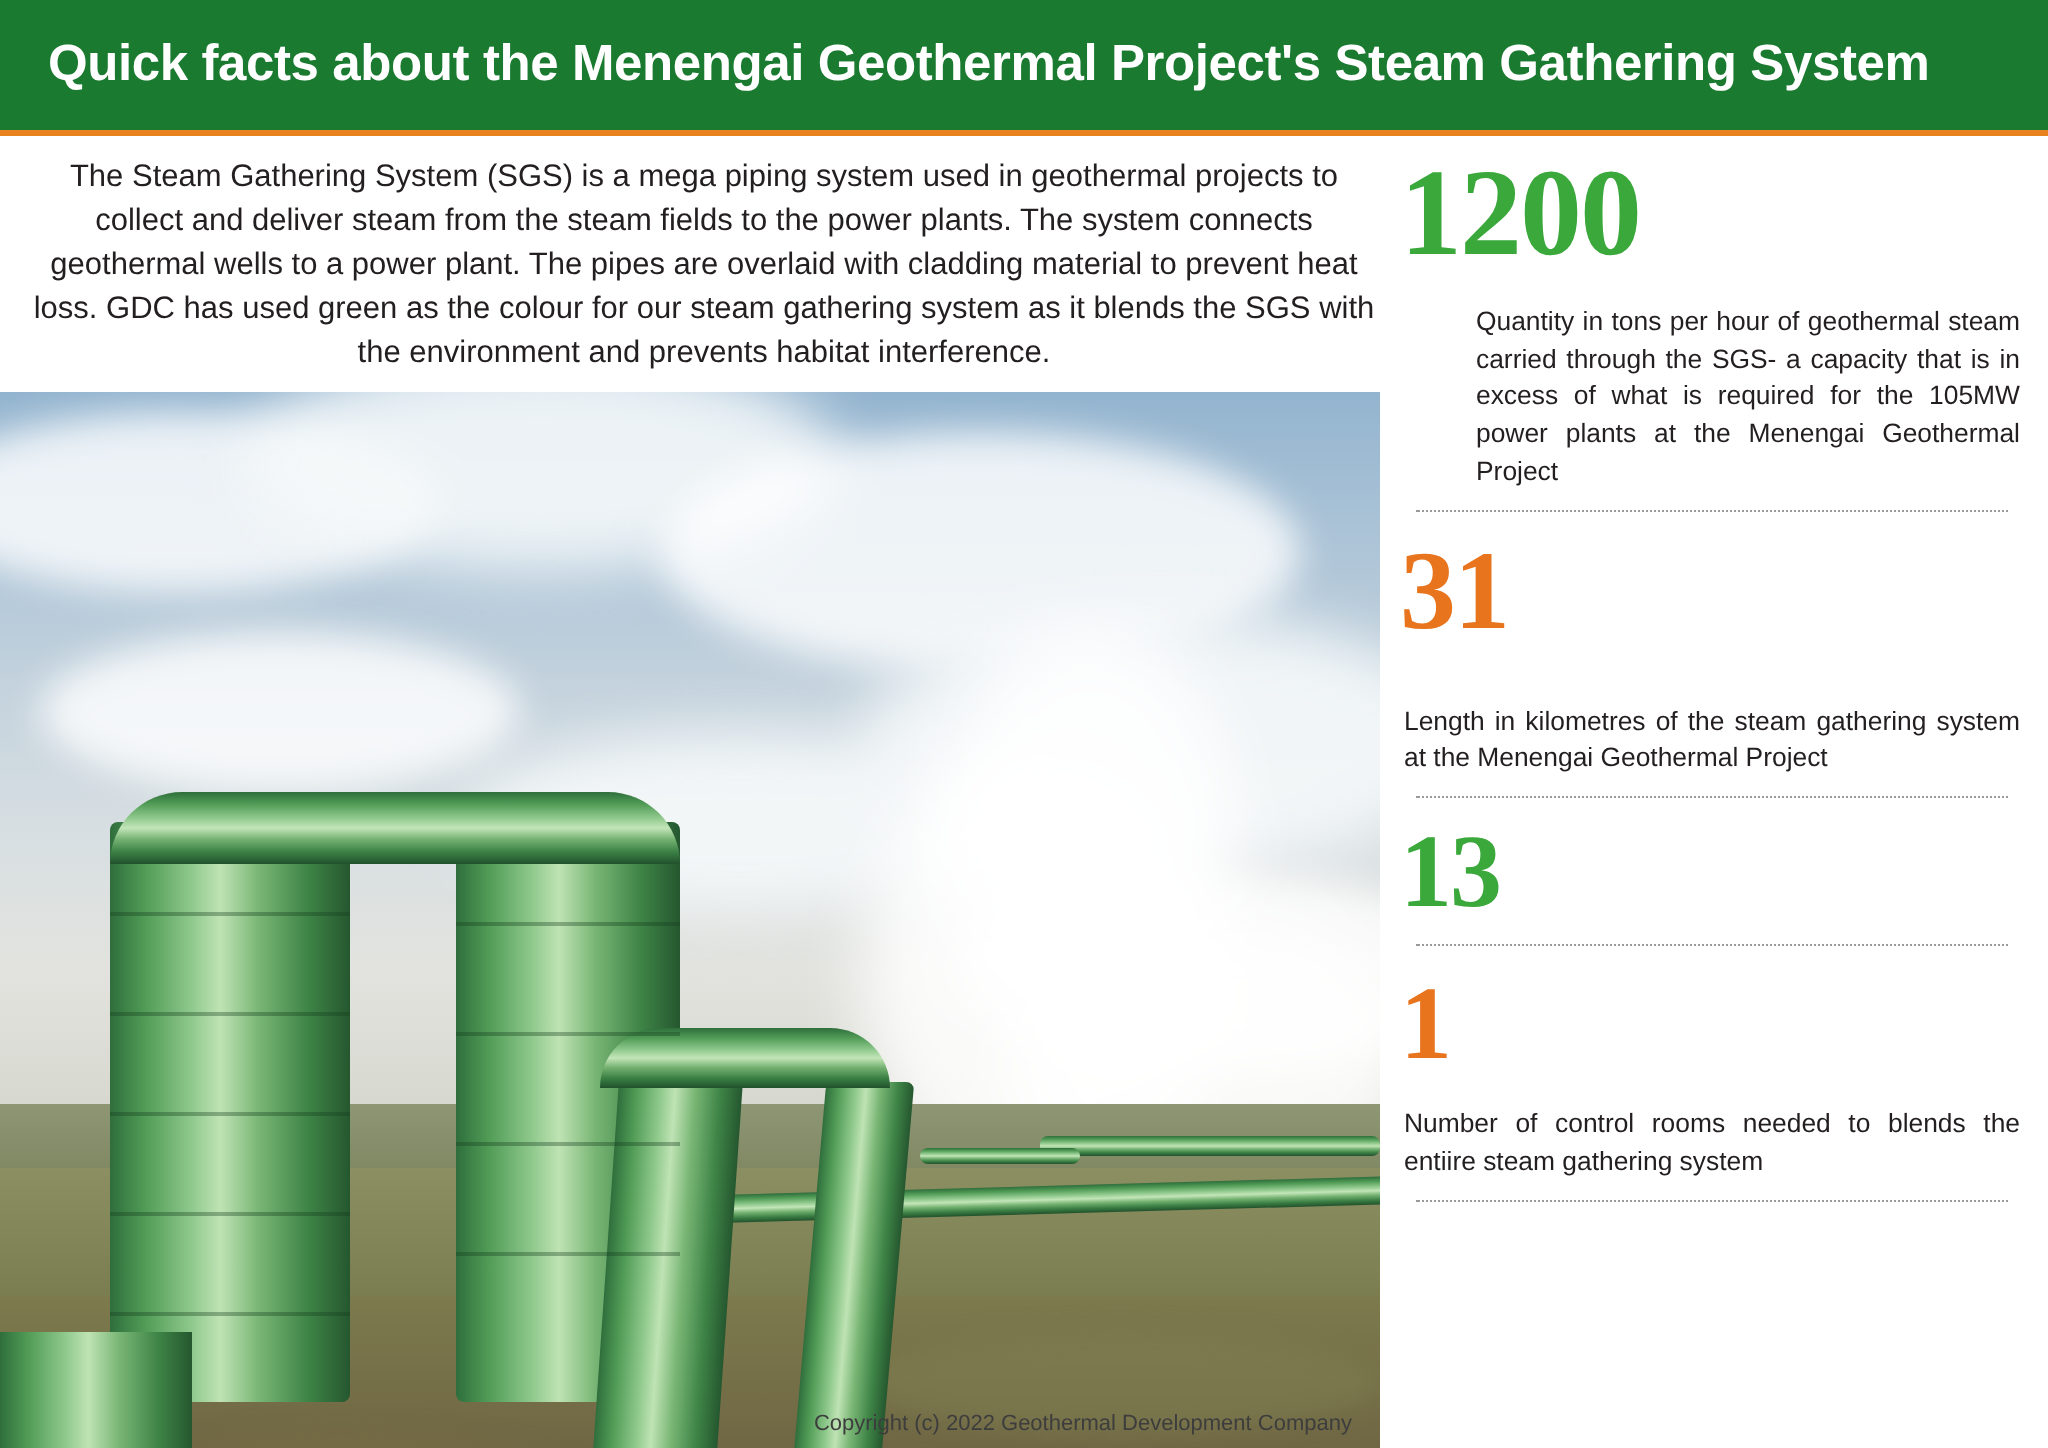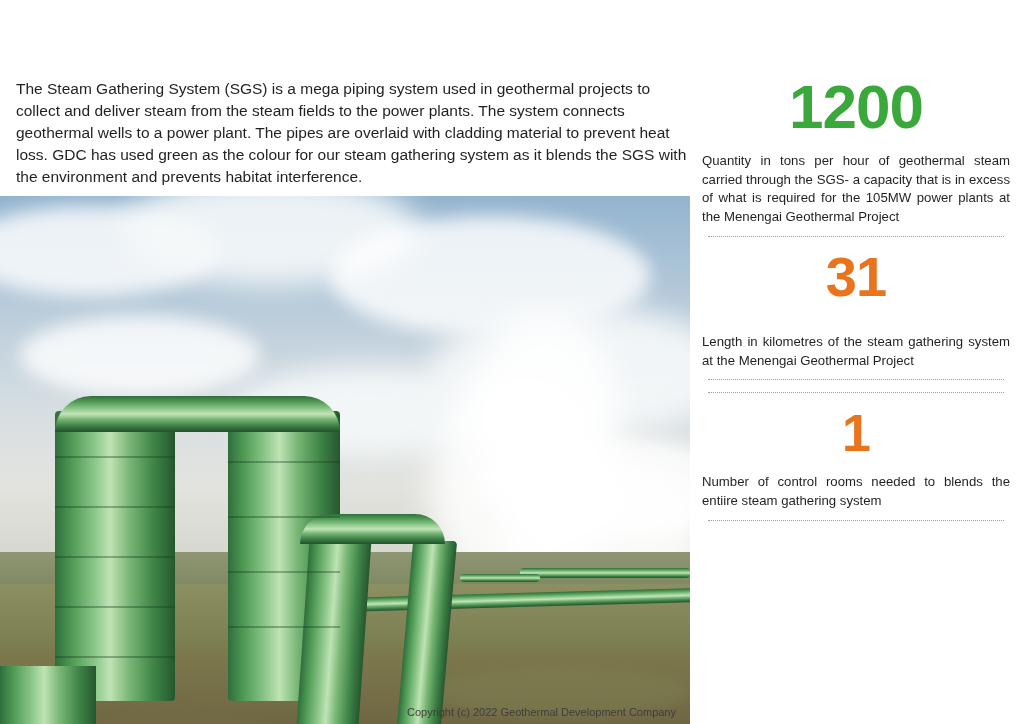--- a/index.html
+++ b/index.html
@@ -41,20 +41,21 @@
 
   
   #intro {
     position: absolute;
     left: 16px;
     top: 78px;
     width: 672px;
     font-size: 15.5px;
     line-height: 1.42;
     color: #231f20;
+    text-align: center;
   }
 
   #photo {
     position: absolute;
     left: 0;
     top: 196px;
     width: 690px;
     height: 528px;
     overflow: hidden;
     background: #d946ef;
@@ -128,24 +129,24 @@
 
   
   #facts {
     position: absolute;
     left: 700px;
     top: 76px;
     width: 312px;
   }
   .fact { position: relative; }
   .fact-number {
-    text-align: center;
     font-weight: bold;
     line-height: 1;
     letter-spacing: -1px;
+    font-family: Liberation Serif, serif;
   }
   .fact-text {
     font-size: 13.2px;
     line-height: 1.42;
     color: #231f20;
     text-align: justify;
     text-justify: inter-word;
     padding: 0 2px;
   }
   .fact-rule {
@@ -154,20 +155,23 @@
     height: 0;
   }
   .n-green { color: #3aa83a; }
   .n-orange { color: #e8741d; }
 </style>
 </head>
 <body>
 
 <div id="page">
 
+  <div id="header">
+    <div id="header-title">Quick facts about the Menengai Geothermal Project's Steam Gathering System</div>
+  </div>
 
   <div id="intro">The Steam Gathering System (SGS) is a mega piping system used in geothermal projects to collect and deliver steam from the steam fields to the power plants. The system connects geothermal wells to a power plant. The pipes are overlaid with cladding material to prevent heat loss. GDC has used green as the colour for our steam gathering system as it blends the SGS with the environment and prevents habitat interference.</div>
 
   <div id="photo">
     <div class="sky"></div>
 
     <div class="cloud" style="left:-40px; top:10px; width:260px; height:90px;"></div>
     <div class="cloud cloud2" style="left:120px; top:-20px; width:300px; height:110px;"></div>
     <div class="cloud" style="left:330px; top:20px; width:320px; height:120px;"></div>
     <div class="cloud cloud2" style="left:430px; top:110px; width:300px; height:130px;"></div>
@@ -211,31 +215,32 @@
     <div class="pipe-band" style="left:228px; top:375px; width:112px;"></div>
     <div class="pipe-band" style="left:228px; top:430px; width:112px;"></div>
 
     <div id="copyright">Copyright (c) 2022 Geothermal Development Company</div>
   </div>
 
   <div id="facts">
 
     <div class="fact">
       <div class="fact-number n-green" style="font-size:62px;">1200</div>
-      <div class="fact-text" style="margin-top:14px;">Quantity in tons per hour of geothermal steam carried through the SGS- a capacity that is in excess of what is required for the 105MW power plants at the Menengai Geothermal Project</div>
+      <div class="fact-text" style="margin-top:14px;margin-left:36px;">Quantity in tons per hour of geothermal steam carried through the SGS- a capacity that is in excess of what is required for the 105MW power plants at the Menengai Geothermal Project</div>
       <div class="fact-rule"></div>
     </div>
 
     <div class="fact" style="margin-top:12px;">
       <div class="fact-number n-orange" style="font-size:56px;">31</div>
       <div class="fact-text" style="margin-top:28px;">Length in kilometres of the steam gathering system at the Menengai Geothermal Project</div>
       <div class="fact-rule"></div>
     </div>
 
     <div class="fact" style="margin-top:12px;">
+      <div class="fact-number n-green" style="font-size:52px;">13</div>
       <div class="fact-rule"></div>
     </div>
 
     <div class="fact" style="margin-top:14px;">
       <div class="fact-number n-orange" style="font-size:52px;">1</div>
       <div class="fact-text" style="margin-top:14px;">Number of control rooms needed to blends the entiire steam gathering system</div>
       <div class="fact-rule"></div>
     </div>
 
   </div>

